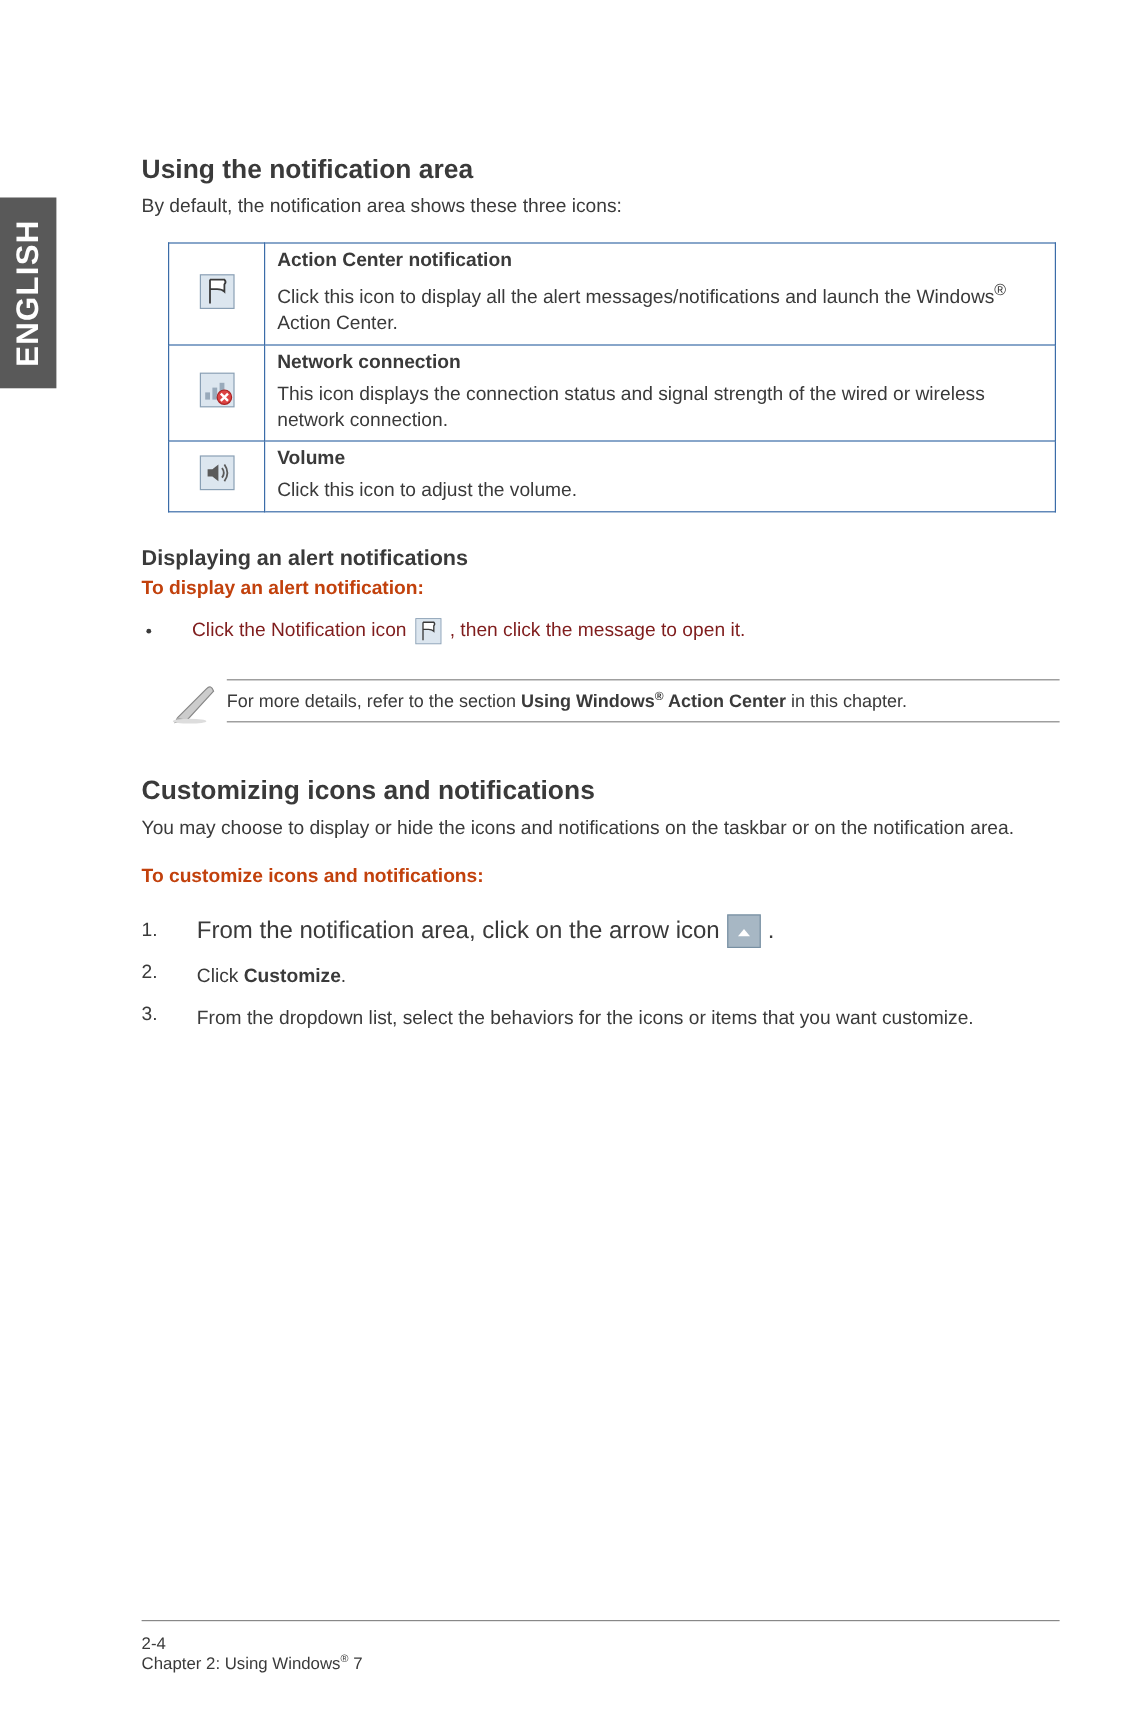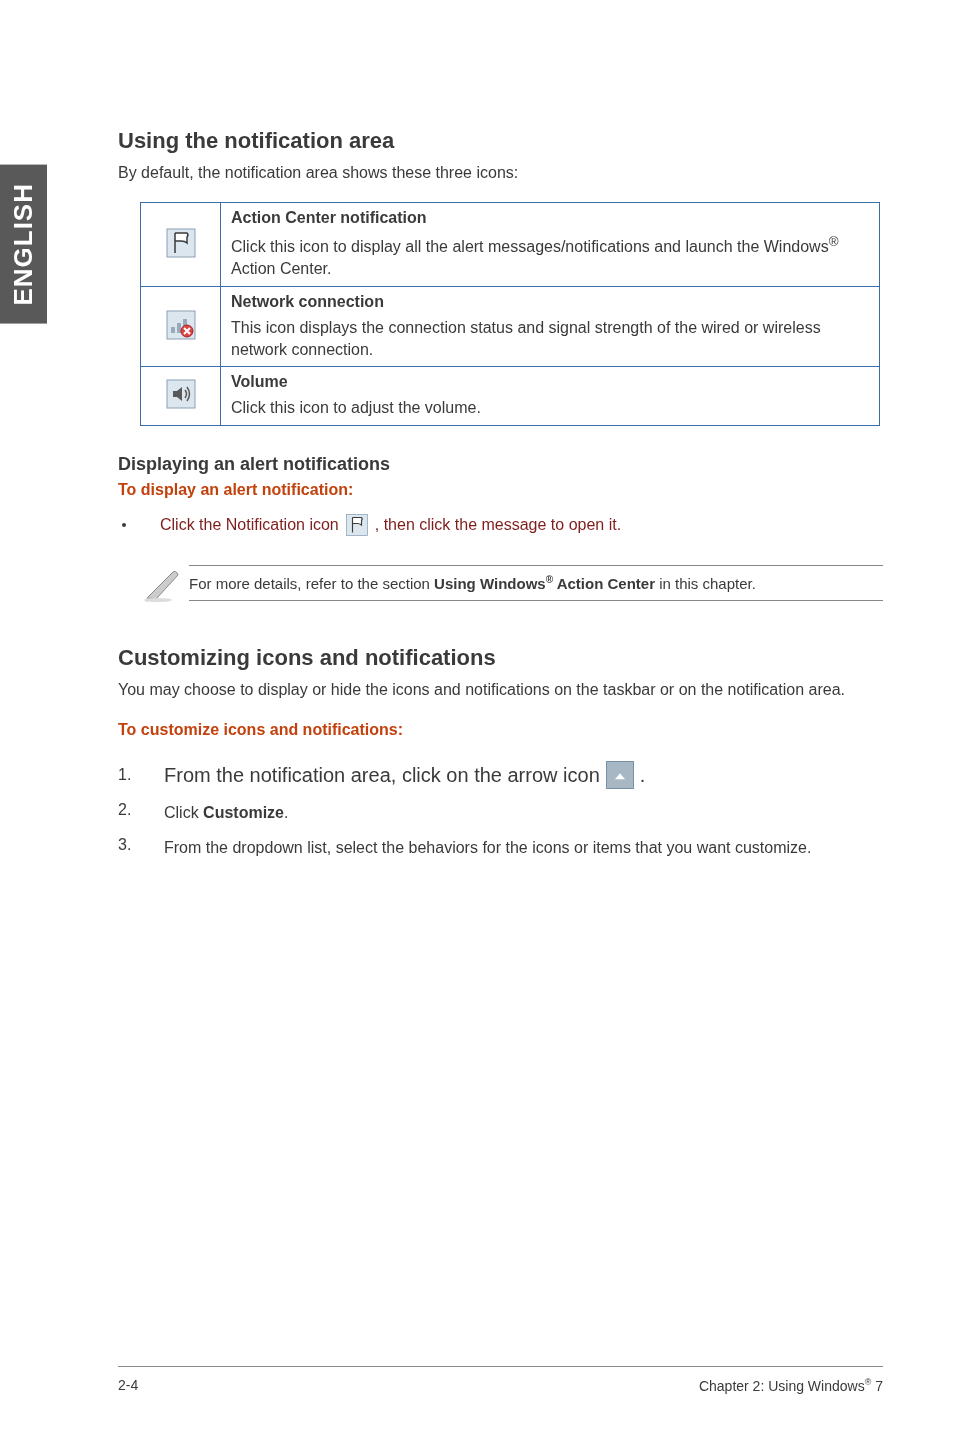--- a/index.html
+++ b/index.html
@@ -180,20 +180,21 @@
       position: absolute;
       bottom: 44px;
       left: 118px;
       width: 765px;
       border-top: 1px solid #888;
       padding-top: 10px;
       display: flex;
       justify-content: space-between;
       font-size: 14px;
       color: #3a3a3a;
+      flex-direction: column;
     }
     .footer .sup { font-size: 9px; vertical-align: super; }
   </style>
 </head>
 <body>
 
 <div class="side-tab">ENGLISH</div>
 
 <div class="content">
 

